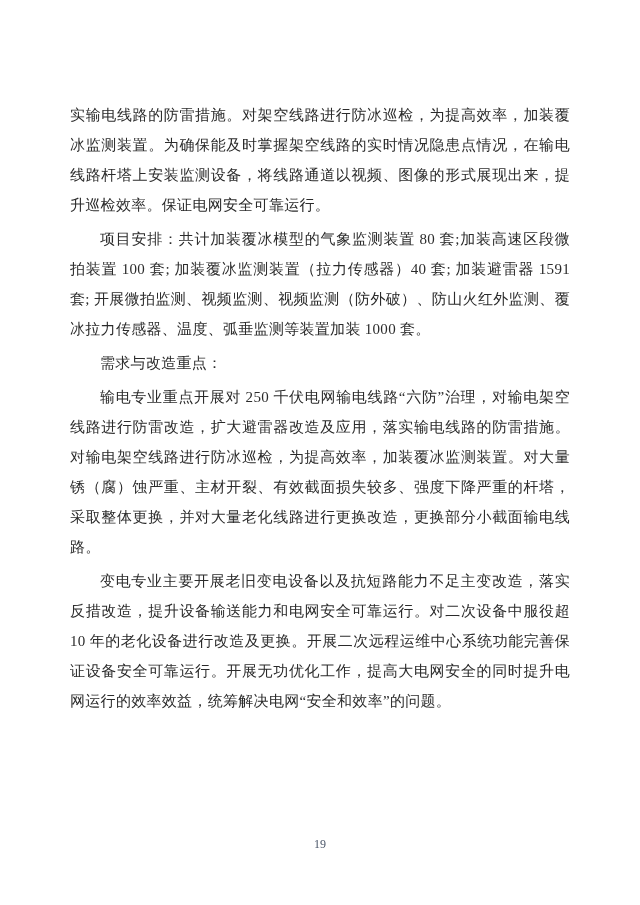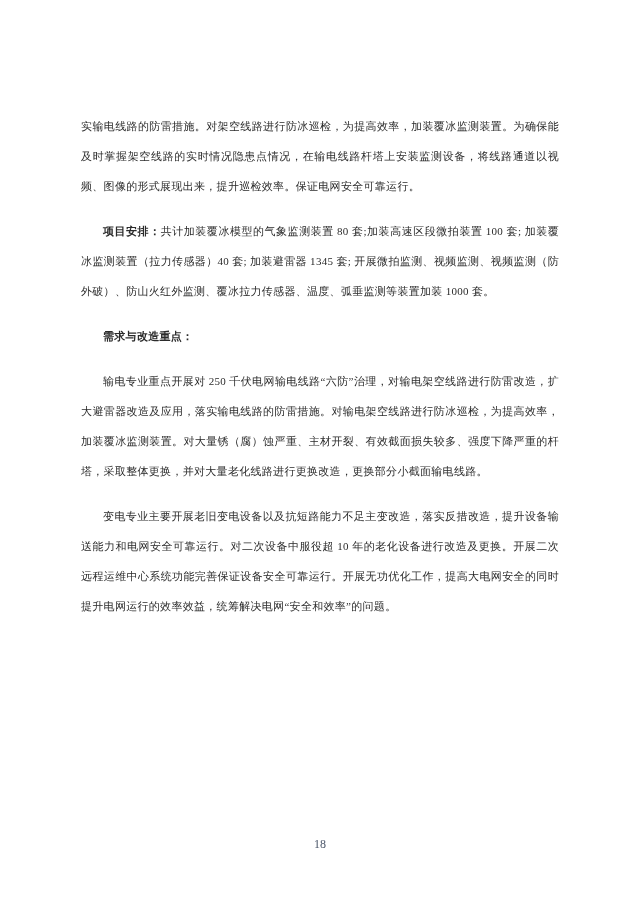--- a/index.html
+++ b/index.html
@@ -16,50 +16,50 @@
     font-family: "Liberation Serif", "DejaVu Serif", serif;
     color: #2b2b2b;
   }
   .content {
     position: absolute;
     left: 66px;
     top: 96px;
     width: 508px;
   }
   .para {
-    margin: 15px;
-    font-size: 11px;
+    margin: 4px;
+    font-size: 15px;
     line-height: 30px;
     text-align: justify;
     letter-spacing: 0.3px;
     word-break: break-all;
   }
   .indent {
     text-indent: 2em;
   }
   .bold {
-    font-weight: bold;
+    font-weight: normal;
   }
   .footer {
     position: absolute;
     left: 0;
     top: 836px;
     width: 640px;
     text-align: center;
     font-size: 12px;
     line-height: 16px;
     color: #4a5568;
     font-family: "Liberation Serif", "DejaVu Serif", serif;
   }
 </style>
 </head>
 <body>
 
 <div class="page">
   <div class="content">
     <p class="para">实输电线路的防雷措施。对架空线路进行防冰巡检，为提高效率，加装覆冰监测装置。为确保能及时掌握架空线路的实时情况隐患点情况，在输电线路杆塔上安装监测设备，将线路通道以视频、图像的形式展现出来，提升巡检效率。保证电网安全可靠运行。</p>
-    <p class="para indent"><span class="bold">项目安排：</span><span>共计加装覆冰模型的气象监测装置 80 套;加装高速区段微拍装置 100 套; 加装覆冰监测装置（拉力传感器）40 套; 加装避雷器 1345 套; 开展微拍监测、视频监测、视频监测（防外破）、防山火红外监测、覆冰拉力传感器、温度、弧垂监测等装置加装 1000 套。</span></p>
+    <p class="para indent"><span class="bold">项目安排：</span><span>共计加装覆冰模型的气象监测装置 80 套;加装高速区段微拍装置 100 套; 加装覆冰监测装置（拉力传感器）40 套; 加装避雷器 1591 套; 开展微拍监测、视频监测、视频监测（防外破）、防山火红外监测、覆冰拉力传感器、温度、弧垂监测等装置加装 1000 套。</span></p>
     <p class="para indent bold">需求与改造重点：</p>
     <p class="para indent">输电专业重点开展对 250 千伏电网输电线路“六防”治理，对输电架空线路进行防雷改造，扩大避雷器改造及应用，落实输电线路的防雷措施。对输电架空线路进行防冰巡检，为提高效率，加装覆冰监测装置。对大量锈（腐）蚀严重、主材开裂、有效截面损失较多、强度下降严重的杆塔，采取整体更换，并对大量老化线路进行更换改造，更换部分小截面输电线路。</p>
     <p class="para indent">变电专业主要开展老旧变电设备以及抗短路能力不足主变改造，落实反措改造，提升设备输送能力和电网安全可靠运行。对二次设备中服役超 10 年的老化设备进行改造及更换。开展二次远程运维中心系统功能完善保证设备安全可靠运行。开展无功优化工作，提高大电网安全的同时提升电网运行的效率效益，统筹解决电网“安全和效率”的问题。</p>
   </div>
-  <div class="footer">18</div>
+  <div class="footer">19</div>
 </div>
 
 </body></html>

